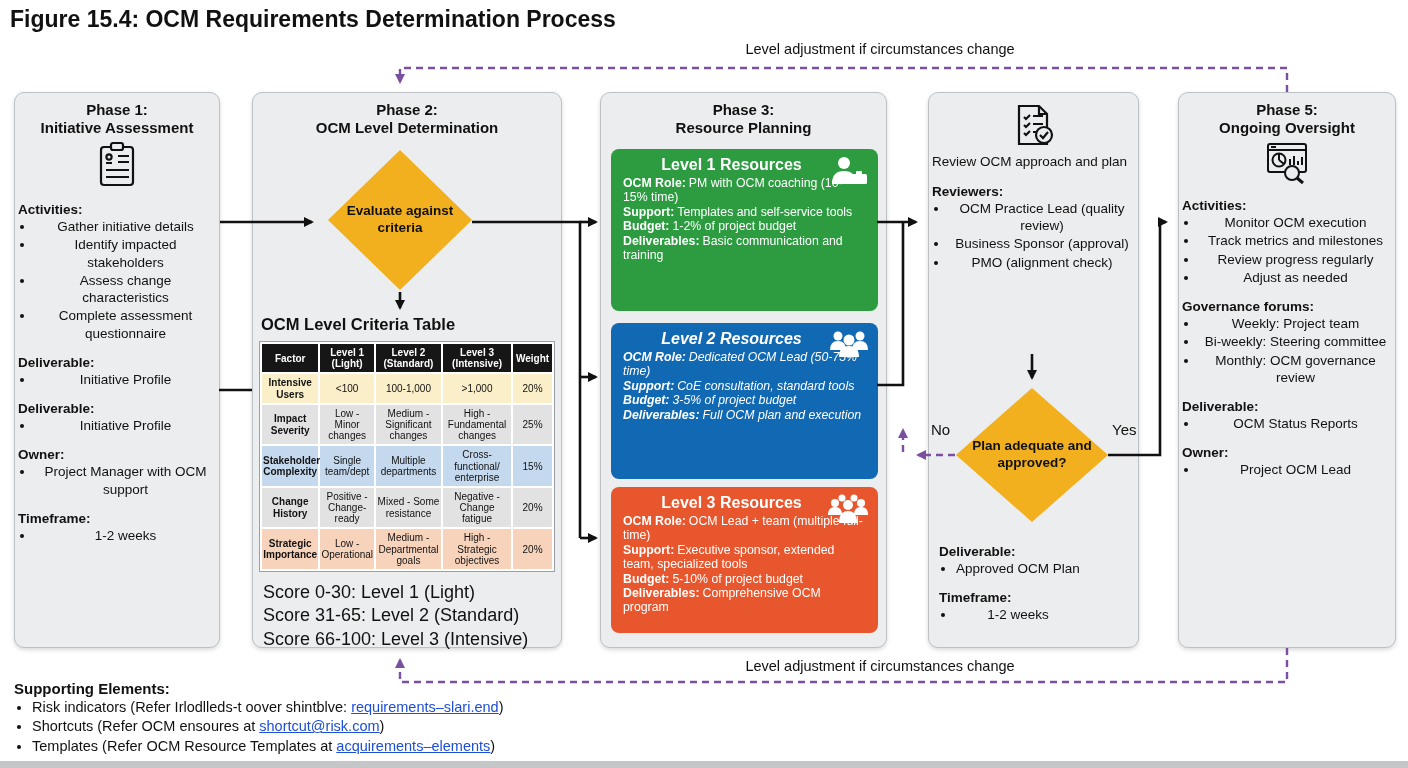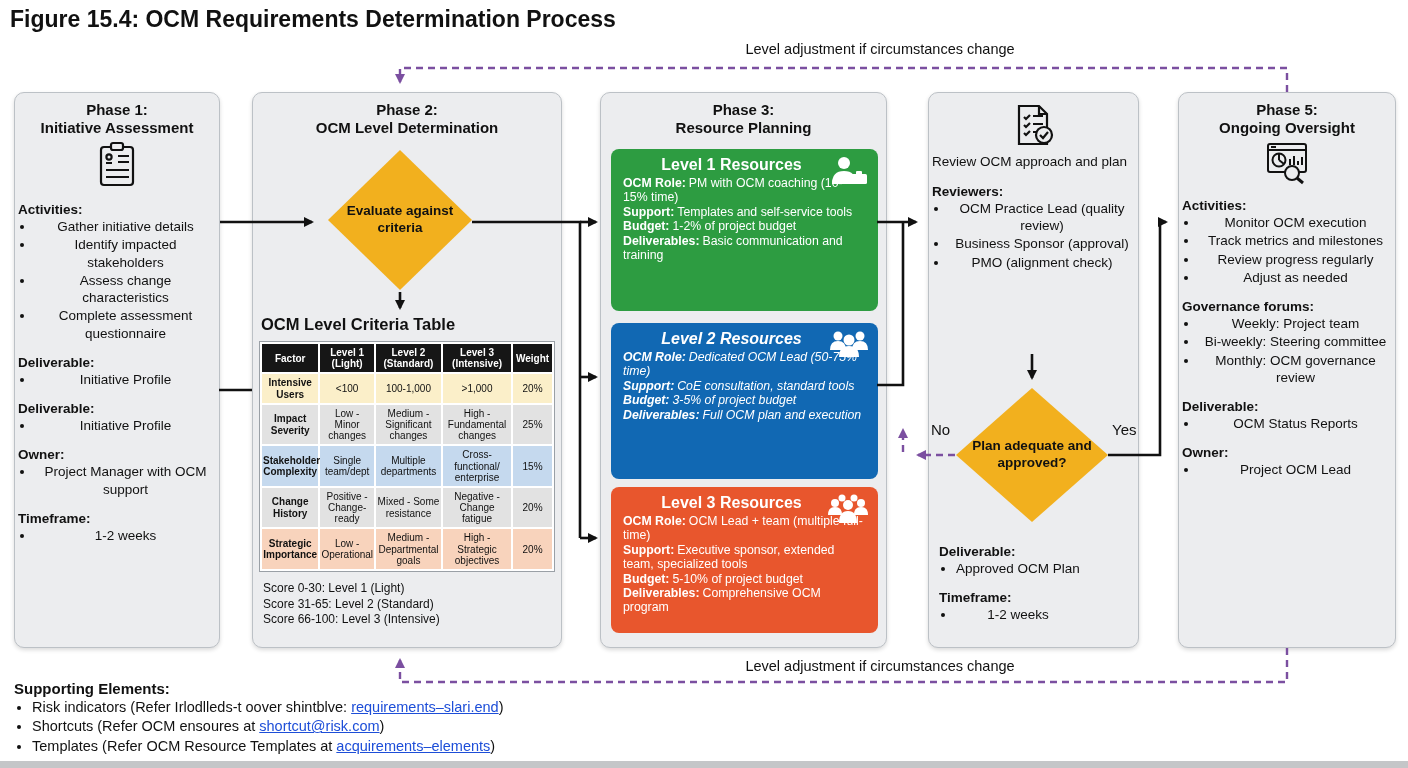--- a/index.html
+++ b/index.html
@@ -22,21 +22,21 @@
   .crit-wrap{position:absolute;left:6px;top:248px;right:6px;border:1px solid #9aa0a6;}
   table.crit{border-collapse:collapse;width:100%;table-layout:fixed;}
   table.crit th,table.crit td{border:2px solid #fff;text-align:center;vertical-align:middle;
       font-size:10px;line-height:1.12;padding:3px 1px;}
   table.crit th{background:#161616;color:#fff;font-weight:bold;}
   td.factor{font-weight:bold;}
   tr.row-users td{background:#FBEFC9;}
   tr.row-gray td{background:#E2E2E2;}
   tr.row-blue td{background:#C5D9EE;}
   tr.row-peach td{background:#F8D3BC;}
-  .scores{position:absolute;left:10px;top:488px;font-size:12px;line-height:1.3;}
+  .scores{position:absolute;left:10px;top:488px;font-size:18px;line-height:1.3;}
 
   
   .lvl{position:absolute;left:10px;width:267px;border-radius:8px;color:#fff;
        padding:5px 12px;box-sizing:border-box;}
   .lvl-green{background:#2D9C41;}
   .lvl-blue{background:#1168B3;}
   .lvl-orange{background:#E8562D;}
   .lvl h3{font-size:16px;font-weight:bold;text-align:center;margin:2px 26px 2px 0;}
   .lvl p{margin:0;font-size:12.3px;line-height:1.17;}
   .lvl p b{margin-right:3px;}

